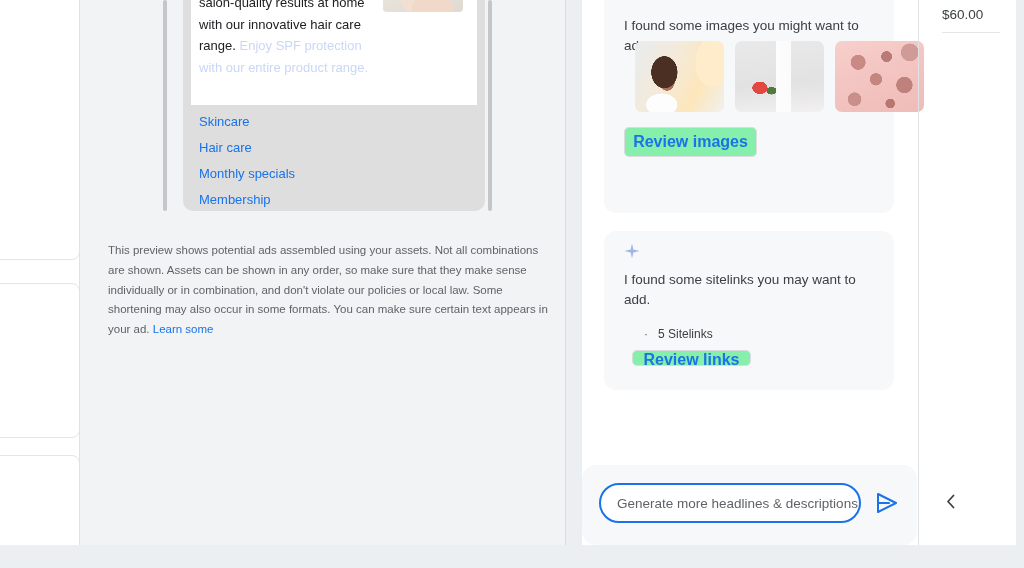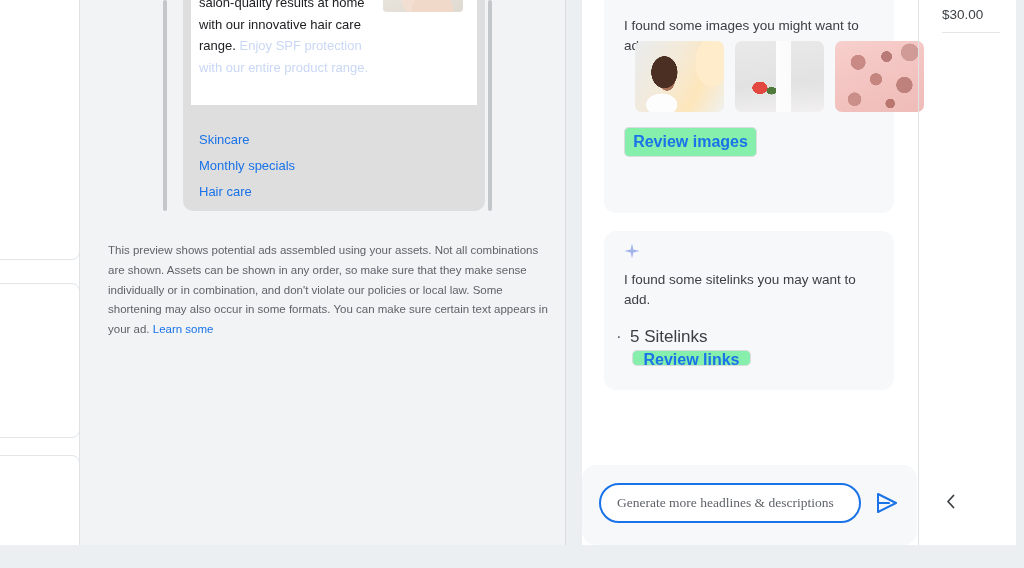--- a/index.html
+++ b/index.html
@@ -72,21 +72,21 @@
     position: absolute; left: 200px; top: 96px; width: 80px; height: 46px;
     border-radius: 4px; overflow: hidden;
     background:
       radial-gradient(ellipse 34px 30px at 62% 96%, #f0d9c9 0 60%, rgba(240,217,201,0) 62%),
       radial-gradient(ellipse 15px 20px at 74% 28%, #f6e3d8 0 70%, rgba(246,227,216,0) 72%),
       radial-gradient(ellipse 9px 6px at 82% 46%, #e8a9a0 0 60%, rgba(232,169,160,0) 62%),
       radial-gradient(ellipse 20px 26px at 40% 70%, #f3dfd2 0 65%, rgba(243,223,210,0) 67%),
       linear-gradient(160deg, #eceae4 0%, #e6e2da 55%, #dedad2 100%);
   }
   .ad-links {
-    position: absolute; left: 16px; top: 245px; width: 270px; margin-top: 18px;
+    position: absolute; left: 16px; top: 245px; width: 270px;
   }
   .ad-links a {
     display: block; font-size: 13px; color: #1a73e8;
     text-decoration: none; line-height: 1; margin-bottom: 13px;
   }
 
   .disclaimer {
     position: absolute; left: 28px; top: 241px; width: 448px;
     font-size: 11.5px; line-height: 1.72; color: #5f6368;
   }
@@ -140,39 +140,39 @@
       radial-gradient(circle 8px at 58% 22%, #b97b77 0 66%, rgba(185,123,119,0) 70%),
       radial-gradient(circle 13px at 84% 16%, #d09b96 0 66%, rgba(208,155,150,0) 70%),
       radial-gradient(circle 9px at 46% 54%, #c4867f 0 66%, rgba(196,134,127,0) 70%),
       radial-gradient(circle 12px at 78% 62%, #bf817b 0 66%, rgba(191,129,123,0) 70%),
       radial-gradient(circle 10px at 22% 82%, #cb8f8a 0 66%, rgba(203,143,138,0) 70%),
       radial-gradient(circle 7px at 62% 88%, #b8766f 0 66%, rgba(184,118,111,0) 70%),
       linear-gradient(160deg, #f7cfcc 0%, #f3c4c1 50%, #efbcb8 100%);
   }
 
   .bullet-line {
-    position: absolute; left: 12px; font-size: 17px; color: #3c4043;
+    position: absolute; left: 40px; font-size: 12px; color: #3c4043;
   }
   .sitelinks .bullet-line { top: 96px; }
   .bullet-line .dot { display: inline-block; width: 14px; color: #5f6368; }
 
   .ghost-btn {
     position: absolute; background: #86efac;
     border: 1px solid #dadce0; border-radius: 5px;
     font-family: "Liberation Sans", sans-serif;
     font-size: 16px; font-weight: bold; color: #1a73e8;
     cursor: pointer; white-space: nowrap;
   }
   .ghost-btn.review-images { left: 20px; top: 159px; width: 133px; height: 30px; }
   .ghost-btn.review-links  { left: 28px; top: 119px; width: 119px; height: 16px; }
 
   
   .composer {
     position: absolute; left: 0px; top: 465px; width: 335px; height: 80px;
-    background: #f6f8fa; border-radius: 14px; font-family: Liberation Serif, serif;
+    background: #f6f8fa; border-radius: 14px;
   }
   .prompt-chip {
     position: absolute; left: 17px; top: 18px; width: 262px; height: 40px;
     background: #ffffff; border: 2px solid #1a73e8; border-radius: 21px;
     display: flex; align-items: center; padding-left: 16px;
   }
   .prompt-chip span { font-size: 13.5px; color: #5f6368; white-space: nowrap; }
   .send-btn {
     position: absolute; left: 292px; top: 26px; width: 26px; height: 24px;
     display: flex; align-items: center; justify-content: center;
@@ -243,22 +243,22 @@
 
       <div class="ad-body">
         <span>your true beauty. Achieve salon-quality results at home with our innovative hair care range.</span>
         <span class="ghost">Enjoy SPF protection with our entire product range.</span>
       </div>
 
       <div class="ad-thumb"></div>
 
       <div class="ad-links">
         <a href="#">Skincare</a>
+        <a href="#">Hair care</a>
         <a href="#">Monthly specials</a>
-        <a href="#">Hair care</a>
         <a href="#">Membership</a>
       </div>
     </div>
 
     <div class="disclaimer">
       <span>This preview shows potential ads assembled using your assets. Not all combinations are shown. Assets can be shown in any order, so make sure that they make sense individually or in combination, and don't violate our policies or local law. Some shortening may also occur in some formats. You can make sure certain text appears in your ad.</span>
       <a href="#">Learn some</a>
     </div>
   </div>
 
@@ -300,21 +300,21 @@
           <path d="M3 2 L21 11 L3 20 Z" fill="none" stroke="#1a73e8" stroke-width="2" stroke-linejoin="round"></path>
           <path d="M4 11 L14 11" stroke="#1a73e8" stroke-width="2" stroke-linecap="round"></path>
         </svg>
       </button>
     </div>
   </div>
 
   <div class="right-divider-vert"></div>
 
   <div class="right-panel">
-    <div class="price">$30.00</div>
+    <div class="price">$60.00</div>
     <div class="hr"></div>
     <button class="collapse-btn">
       <svg width="10" height="15" viewBox="0 0 10 15">
           <path d="M7.5 1.5 L2 7.5 L7.5 13.5" fill="none" stroke="#3c4043" stroke-width="1.8" stroke-linecap="round" stroke-linejoin="round"></path>
         </svg>
     </button>
   </div>
 
   <div class="gap-right"></div>
 

